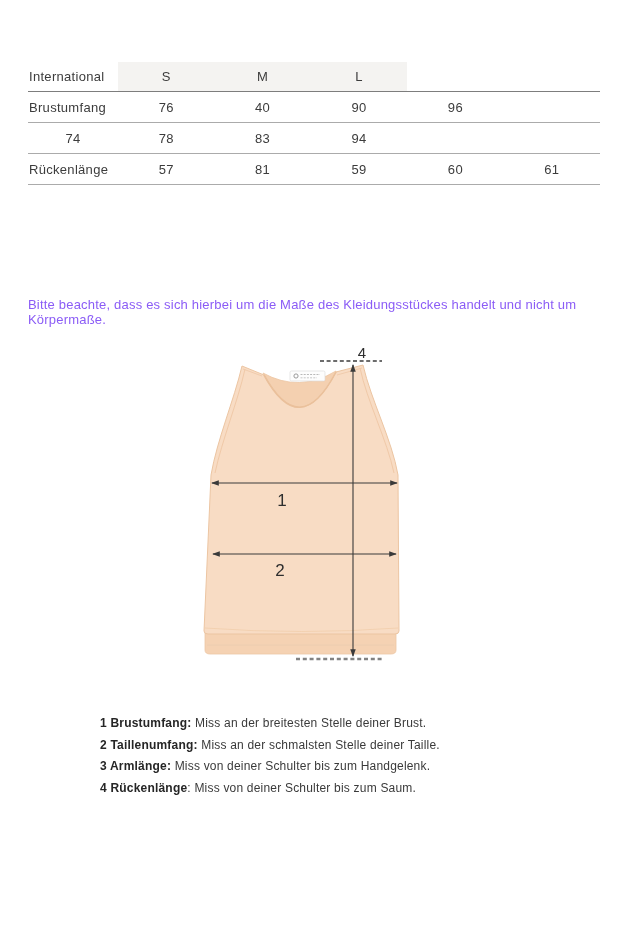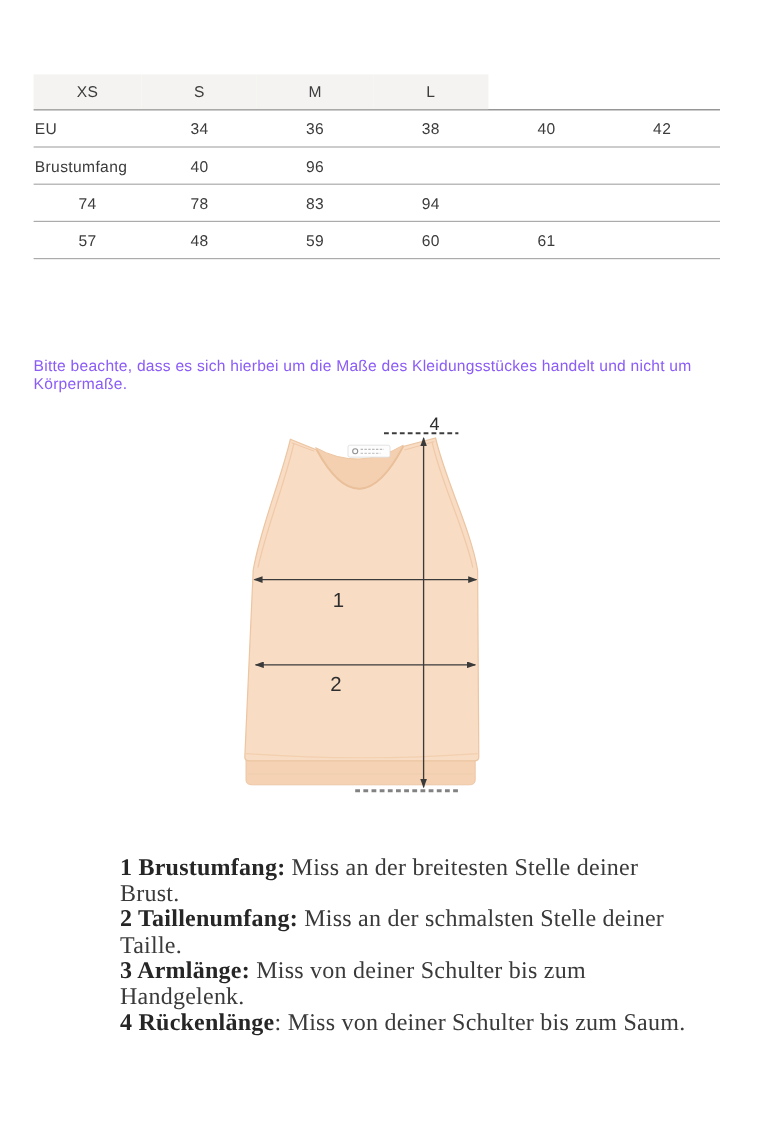--- a/index.html
+++ b/index.html
@@ -27,59 +27,54 @@
   .size-note {
     position:absolute; left:28px; top:297px; width:580px;
     font-size:13px; letter-spacing:.2px; color:#8b5cf6;
   }
 
   
   .diagram { position:absolute; left:190px; top:345px; width:240px; height:330px; }
 
   
   .legend { position:absolute; left:100px; top:713px; width:480px; }
-  .legend-line { font-size:20px; line-height:21.5px; letter-spacing:.2px; color:#3a3a3a;font-family:Liberation Serif, serif; }
+  .legend-line { font-size:12px; line-height:21.5px; letter-spacing:.2px; color:#3a3a3a; }
   .legend-line b { font-weight:700; color:#262626; }
 </style>
 </head>
 <body>
 
 <div class="size-table">
   <div class="tr head">
-    <div class="td shade">XS</div>
+    <div class="td label">International</div>
     <div class="td shade">S</div>
     <div class="td shade">M</div>
     <div class="td shade">L</div>
   </div>
 
-  <div class="tr">
-    <div class="td label">EU</div>
-    <div class="td">34</div>
-    <div class="td">36</div>
-    <div class="td">38</div>
-    <div class="td">40</div>
-    <div class="td">42</div>
-  </div>
 
   <div class="tr">
     <div class="td label">Brustumfang</div>
+    <div class="td">76</div>
     <div class="td">40</div>
+    <div class="td">90</div>
     <div class="td">96</div>
   </div>
 
   <div class="tr">
     <div class="td">74</div>
     <div class="td">78</div>
     <div class="td">83</div>
     <div class="td">94</div>
   </div>
 
   <div class="tr">
+    <div class="td label">Rückenlänge</div>
     <div class="td">57</div>
-    <div class="td">48</div>
+    <div class="td">81</div>
     <div class="td">59</div>
     <div class="td">60</div>
     <div class="td">61</div>
   </div>
 </div>
 
 <div class="size-note">Bitte beachte, dass es sich hierbei um die Maße des Kleidungsstückes handelt und nicht um Körpermaße.</div>
 
 <svg class="diagram" viewBox="0 0 240 330">
   <defs>

